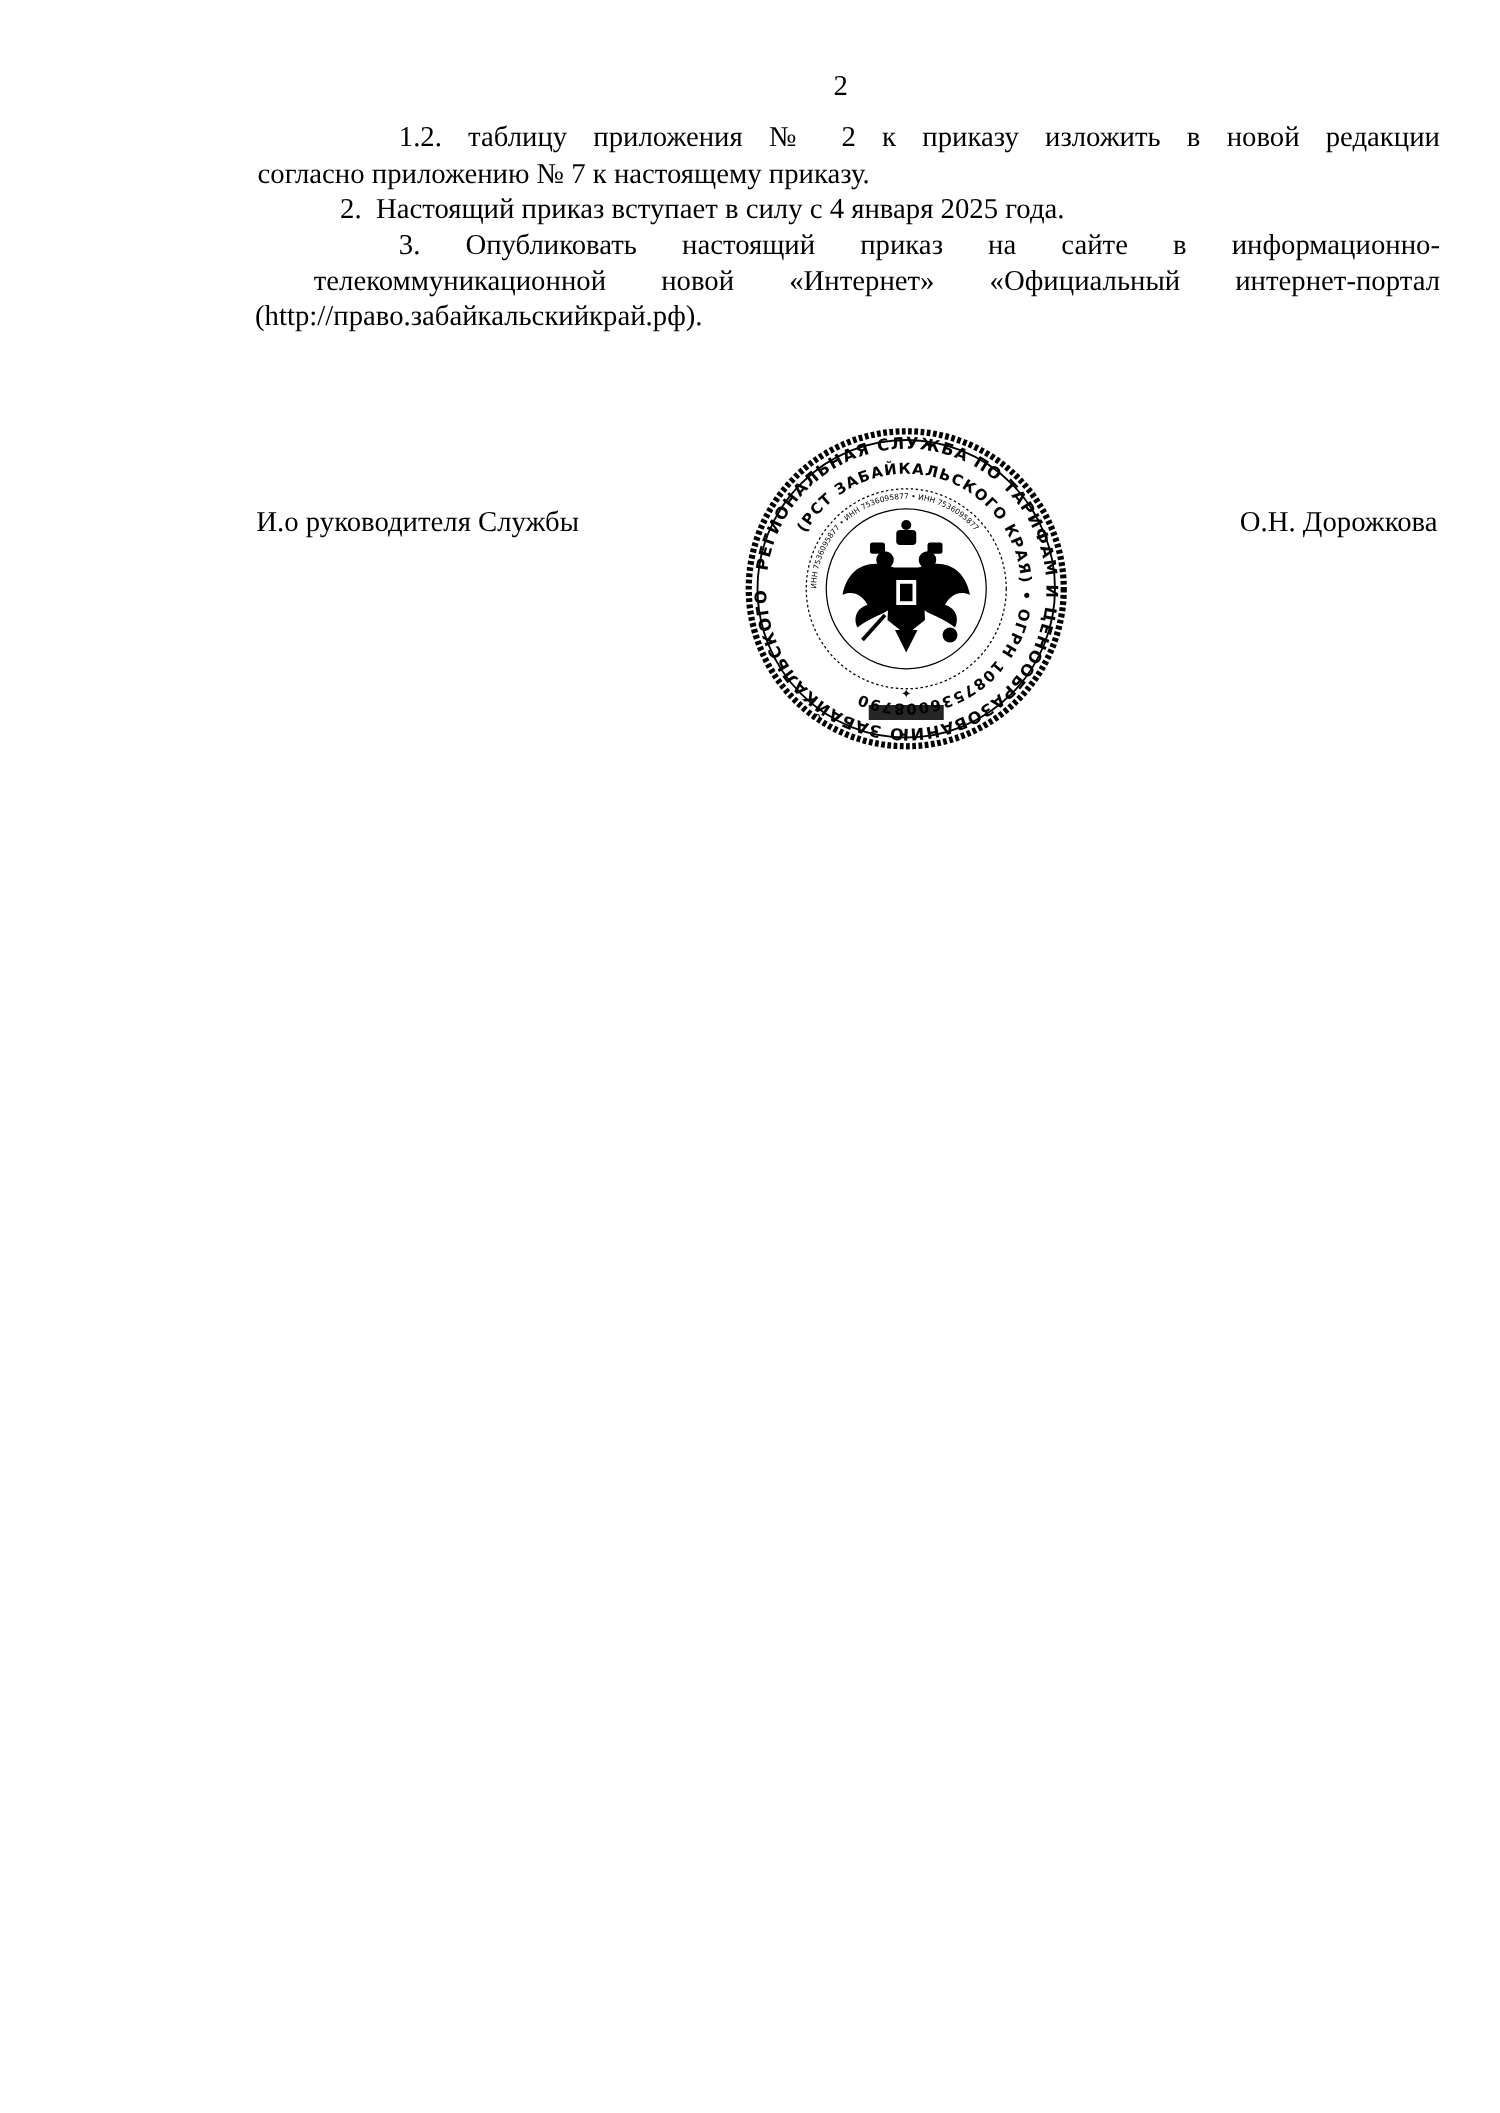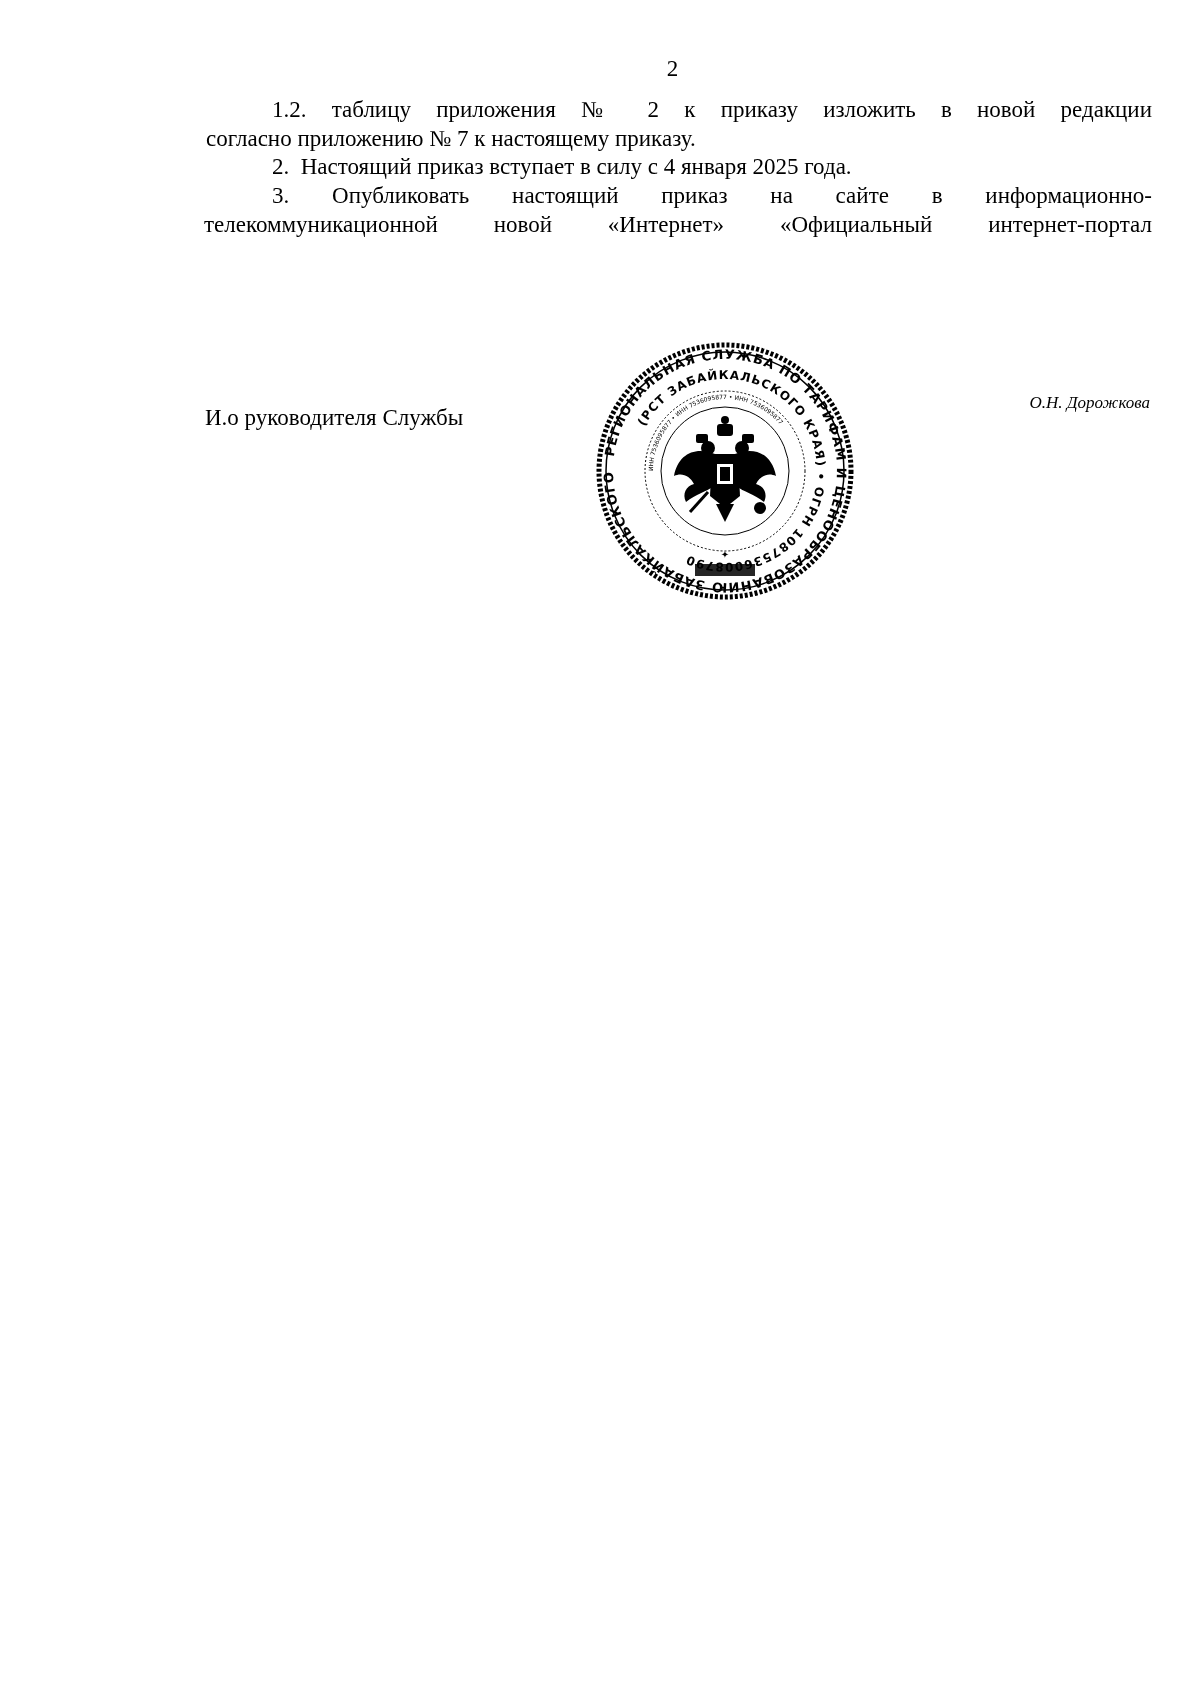--- a/index.html
+++ b/index.html
@@ -2,24 +2,24 @@
 <html><head>
   <meta charset="utf-8">
   <style>
     html, body { margin: 0; padding: 0; background: #ffffff; }
     body { width: 1200px; height: 1690px; position: relative; overflow: hidden; }
     .page { position: absolute; left: 0; top: 0; width: 1200px; height: 1690px; background: #fff; color: #000;
             font-family: "Liberation Serif", "DejaVu Serif", serif; font-size: 23px; }
     .page-number { position: absolute; top: 56px; left: 0; width: 1345px; text-align: center; font-size: 23px; }
     .para { position: absolute; left: 204px; width: 948px; line-height: 28.5px; text-align: justify; text-align-last: left; }
     .line { display: block; white-space: nowrap; }
-    .line.just { text-align: justify; text-align-last: justify; white-space: normal; }
+    .line.just { text-align: justify; text-align-last: justify; white-space: normal; margin-left: 47px; }
     .indent { padding-left: 68px; }
     .sig-left { position: absolute; left: 205px; top: 405px; font-size: 23px; }
-    .sig-right { position: absolute; right: 50px; top: 393px; font-size: 17px; font-style: italic; }
+    .sig-right { position: absolute; right: 50px; top: 405px; font-size: 23px; }
     .stamp { position: absolute; left: 590px; top: 336px; width: 270px; height: 270px; }
   </style>
 </head>
 <body>
 
 <div class="page">
 
   <div class="page-number">2</div>
 
   <div class="para" style="top: 96px;">
@@ -27,20 +27,21 @@
     <span class="line" style="padding-left:2px;">согласно приложению № 7 к настоящему приказу.</span>
   </div>
 
   <div class="para" style="top: 153px;">
     <span class="line indent" style="white-space: pre;">2.  Настоящий приказ вступает в силу с 4 января 2025 года.</span>
   </div>
 
   <div class="para" style="top: 182px; font-family: Liberation Serif, serif;">
     <span class="line just indent">3. Опубликовать настоящий приказ на сайте в информационно-</span>
     <span class="line just">телекоммуникационной новой «Интернет» «Официальный интернет-портал</span>
+    <span class="line">(http://право.забайкальскийкрай.рф).</span>
   </div>
 
   <div class="sig-left">И.о руководителя Службы</div>
   <div class="sig-right">О.Н. Дорожкова</div>
 
   <div class="stamp">
     <svg width="270" height="270" viewBox="0 0 270 270">
       <defs>
         <path id="ringOuter" d="M135,135 m-112,0 a112,112 0 1,1 224,0 a112,112 0 1,1 -224,0"></path>
         <path id="ringMid" d="M135,135 m-92,0 a92,92 0 1,1 184,0 a92,92 0 1,1 -184,0"></path>

